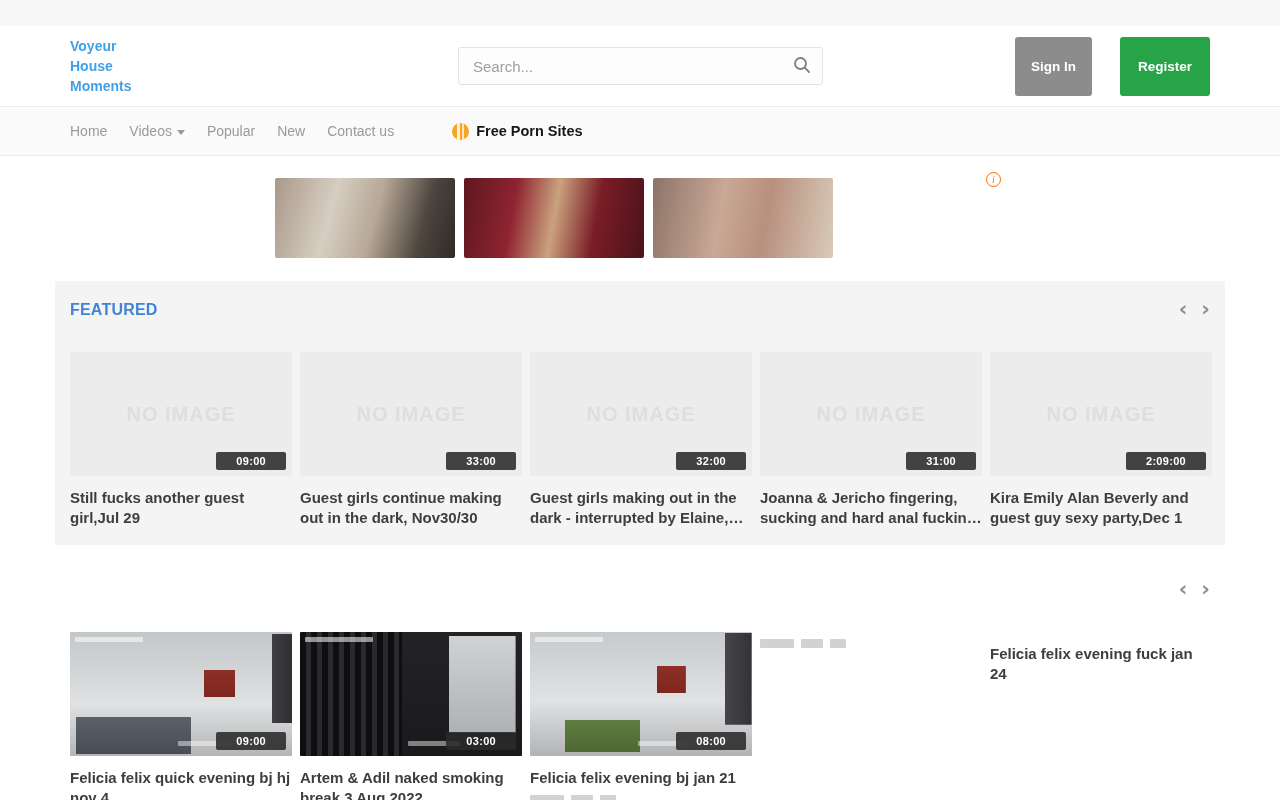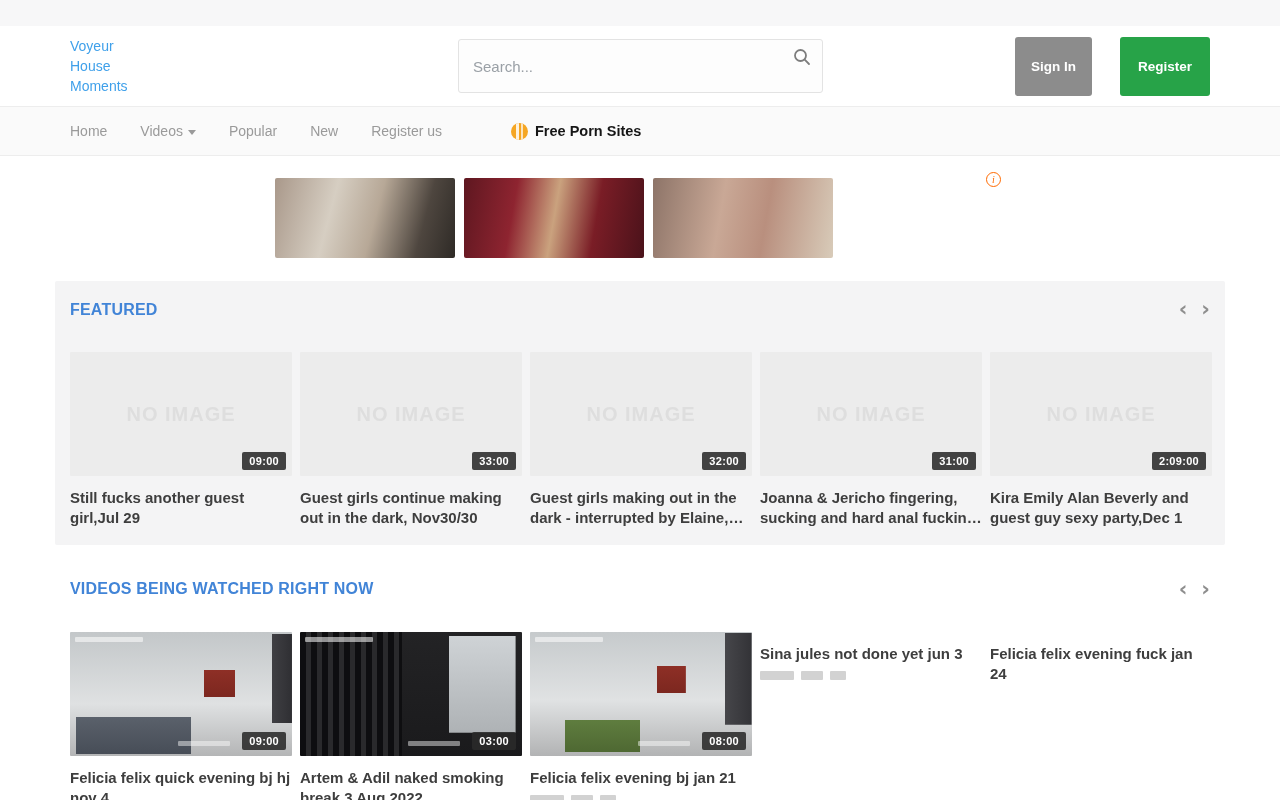--- a/index.html
+++ b/index.html
@@ -13,35 +13,35 @@
   *{box-sizing:border-box;}
   html,body{margin:0;padding:0;}
   body{
     width:1280px;height:800px;overflow:hidden;background:#fff;
     font-family:"Liberation Sans","DejaVu Sans",sans-serif;color:#404040;
   }
   
   .top-strip{height:26px;background:#f7f7f8;}
   
   .header{height:80px;background:#fff;display:flex;align-items:center;padding:0 70px;position:relative;}
-  .logo{font-size:14px;font-weight:normal;line-height:1.45;color:var(--accent-blue,#3fa0ea);cursor:pointer;white-space:pre-line;}
+  .logo{font-size:14px;font-weight:bold;line-height:1.45;color:var(--accent-blue,#3fa0ea);cursor:pointer;white-space:pre-line;}
   .search-wrap{position:absolute;left:458px;top:50%;transform:translateY(-50%);width:365px;}
   .search-input{
-    width:100%;height:54px;border:1px solid #e3e3e3;border-radius:3px;background:#fdfdfd;
+    width:100%;height:38px;border:1px solid #e3e3e3;border-radius:3px;background:#fdfdfd;
     padding:0 40px 0 14px;font-size:15px;color:#444;font-family:inherit;outline:none;
   }
   .search-input::placeholder{color:#9aa0a6;}
   .search-btn{position:absolute;right:10px;top:8px;width:22px;height:22px;border:none;background:none;cursor:pointer;padding:0;}
   .header-actions{margin-left:auto;display:flex;gap:28px;}
   .btn{border:none;border-radius:3px;color:#fff;font-size:13.5px;font-weight:bold;padding:9px 16px;cursor:pointer;font-family:inherit;}
   .btn-signin{background:var(--signin-gray,#8c8c8c);}
   .btn-register{background:var(--register-green,#27a348);padding:22px 18px;}
   
   .nav{height:50px;background:#fafafa;border-top:1px solid #ededed;border-bottom:1px solid #ededed;
-       display:flex;align-items:center;gap:33px;padding:0 70px;}
+       display:flex;align-items:center;gap:22px;padding:0 70px;}
   .nav-item{font-size:14px;color:#9a9a9a;cursor:pointer;display:flex;align-items:center;gap:5px;}
   .caret{width:0;height:0;border-left:4px solid transparent;border-right:4px solid transparent;border-top:5px solid #9a9a9a;display:inline-block;margin-top:2px;}
   .nav-promo{font-size:14.5px;font-weight:bold;color:#161616;display:flex;align-items:center;gap:7px;cursor:pointer;margin-left:0;padding-left:36px;}
   .promo-icon{width:17px;height:17px;border-radius:50%;background:var(--promo-orange,#f5a623);position:relative;overflow:hidden;flex:0 0 auto;}
   .promo-icon::before{content:"";position:absolute;left:5px;top:0;width:3px;height:100%;background:rgba(255,255,255,.85);}
   .promo-icon::after{content:"";position:absolute;left:10px;top:0;width:2px;height:100%;background:rgba(255,255,255,.7);}
   
   .ad-zone{height:122px;background:#fff;position:relative;}
   .ad-banner{width:730px;height:80px;margin:0 auto;position:relative;top:22px;background:#fff;display:flex;gap:9px;}
   .ad-thumb{width:180px;height:80px;border-radius:2px;cursor:pointer;background-repeat:no-repeat;background-size:cover;}
@@ -60,21 +60,21 @@
   .sec-title{font-size:16px;font-weight:bold;color:var(--heading-blue,#4184d7);letter-spacing:.2px;}
   .sec-arrows{margin-left:auto;display:flex;gap:14px;}
   .arrow{font-size:21px;color:#8e8e8e;cursor:pointer;line-height:1;font-weight:bold;font-family:"DejaVu Sans",sans-serif;}
   .cards{display:flex;gap:8px;}
   .card{width:222px;flex:0 0 auto;cursor:pointer;}
   .thumb{position:relative;width:222px;height:124px;background:#ececec;overflow:hidden;border-radius:1px;
          display:flex;align-items:center;justify-content:center;background-repeat:no-repeat;}
   .noimg-text{font-size:20px;font-weight:bold;color:#dedede;letter-spacing:1px;user-select:none;}
   .duration{
     position:absolute;right:6px;bottom:6px;background:rgba(42,42,42,.88);color:#fff;
-    font-size:11px;font-weight:bold;padding:3px 7px;border-radius:2px;letter-spacing:.3px;
+    font-size:11px;font-weight:bold;padding:3px 20px;border-radius:2px;letter-spacing:.3px;
   }
   .vtitle{margin-top:12px;font-size:15px;font-weight:bold;color:#3e3e3e;line-height:1.35;
           display:-webkit-box;-webkit-line-clamp:2;-webkit-box-orient:vertical;overflow:hidden;}
   .meta-partial{margin-top:7px;height:9px;overflow:hidden;display:flex;gap:7px;}
   .meta-partial i{display:block;height:9px;background:#c3c3c3;opacity:.75;border-radius:1px;}
   .meta-partial i:nth-child(1){width:34px;}
   .meta-partial i:nth-child(2){width:22px;}
   .meta-partial i:nth-child(3){width:16px;}
   
   #watched .thumb{background-color:#8b8d90;}
@@ -151,21 +151,21 @@
       <span>Videos</span>
       <i class="caret"></i>
     </span>
   <span class="nav-item">
       <span>Popular</span>
     </span>
   <span class="nav-item">
       <span>New</span>
     </span>
   <span class="nav-item">
-      <span>Register us</span>
+      <span>Contact us</span>
     </span>
   <span class="nav-promo">
     <span class="promo-icon"></span>
     <span>Free Porn Sites</span>
   </span>
 </nav>
 
 <div class="ad-zone">
   <div class="ad-banner">
     <div class="ad-thumb ad1"></div>
@@ -222,21 +222,20 @@
           <span class="noimg-text">NO IMAGE</span>
           <span class="duration">2:09:00</span>
         </div>
         <div class="vtitle">Kira Emily Alan Beverly and guest guy sexy party,Dec 1</div>
       </div>
     </div>
 </section>
 
 <section class="section2" id="watched">
   <div class="sec-head">
-    <span class="sec-title">VIDEOS BEING WATCHED RIGHT NOW</span>
     <span class="sec-arrows">
       <span class="arrow">‹</span>
       <span class="arrow">›</span>
     </span>
   </div>
   <div class="cards">
 
       <div class="card i0">
         <div class="thumb">
           <span class="osd"></span>
@@ -265,21 +264,20 @@
         </div>
         <div class="vtitle">Felicia felix evening bj jan 21</div>
         <div class="meta-partial">
           <i></i>
           <i></i>
           <i></i>
         </div>
       </div>
 
       <div class="card i3">
-        <div class="vtitle">Sina jules not done yet jun 3</div>
         <div class="meta-partial">
           <i></i>
           <i></i>
           <i></i>
         </div>
       </div>
 
       <div class="card i4">
         <div class="vtitle">Felicia felix evening fuck jan 24</div>
 

